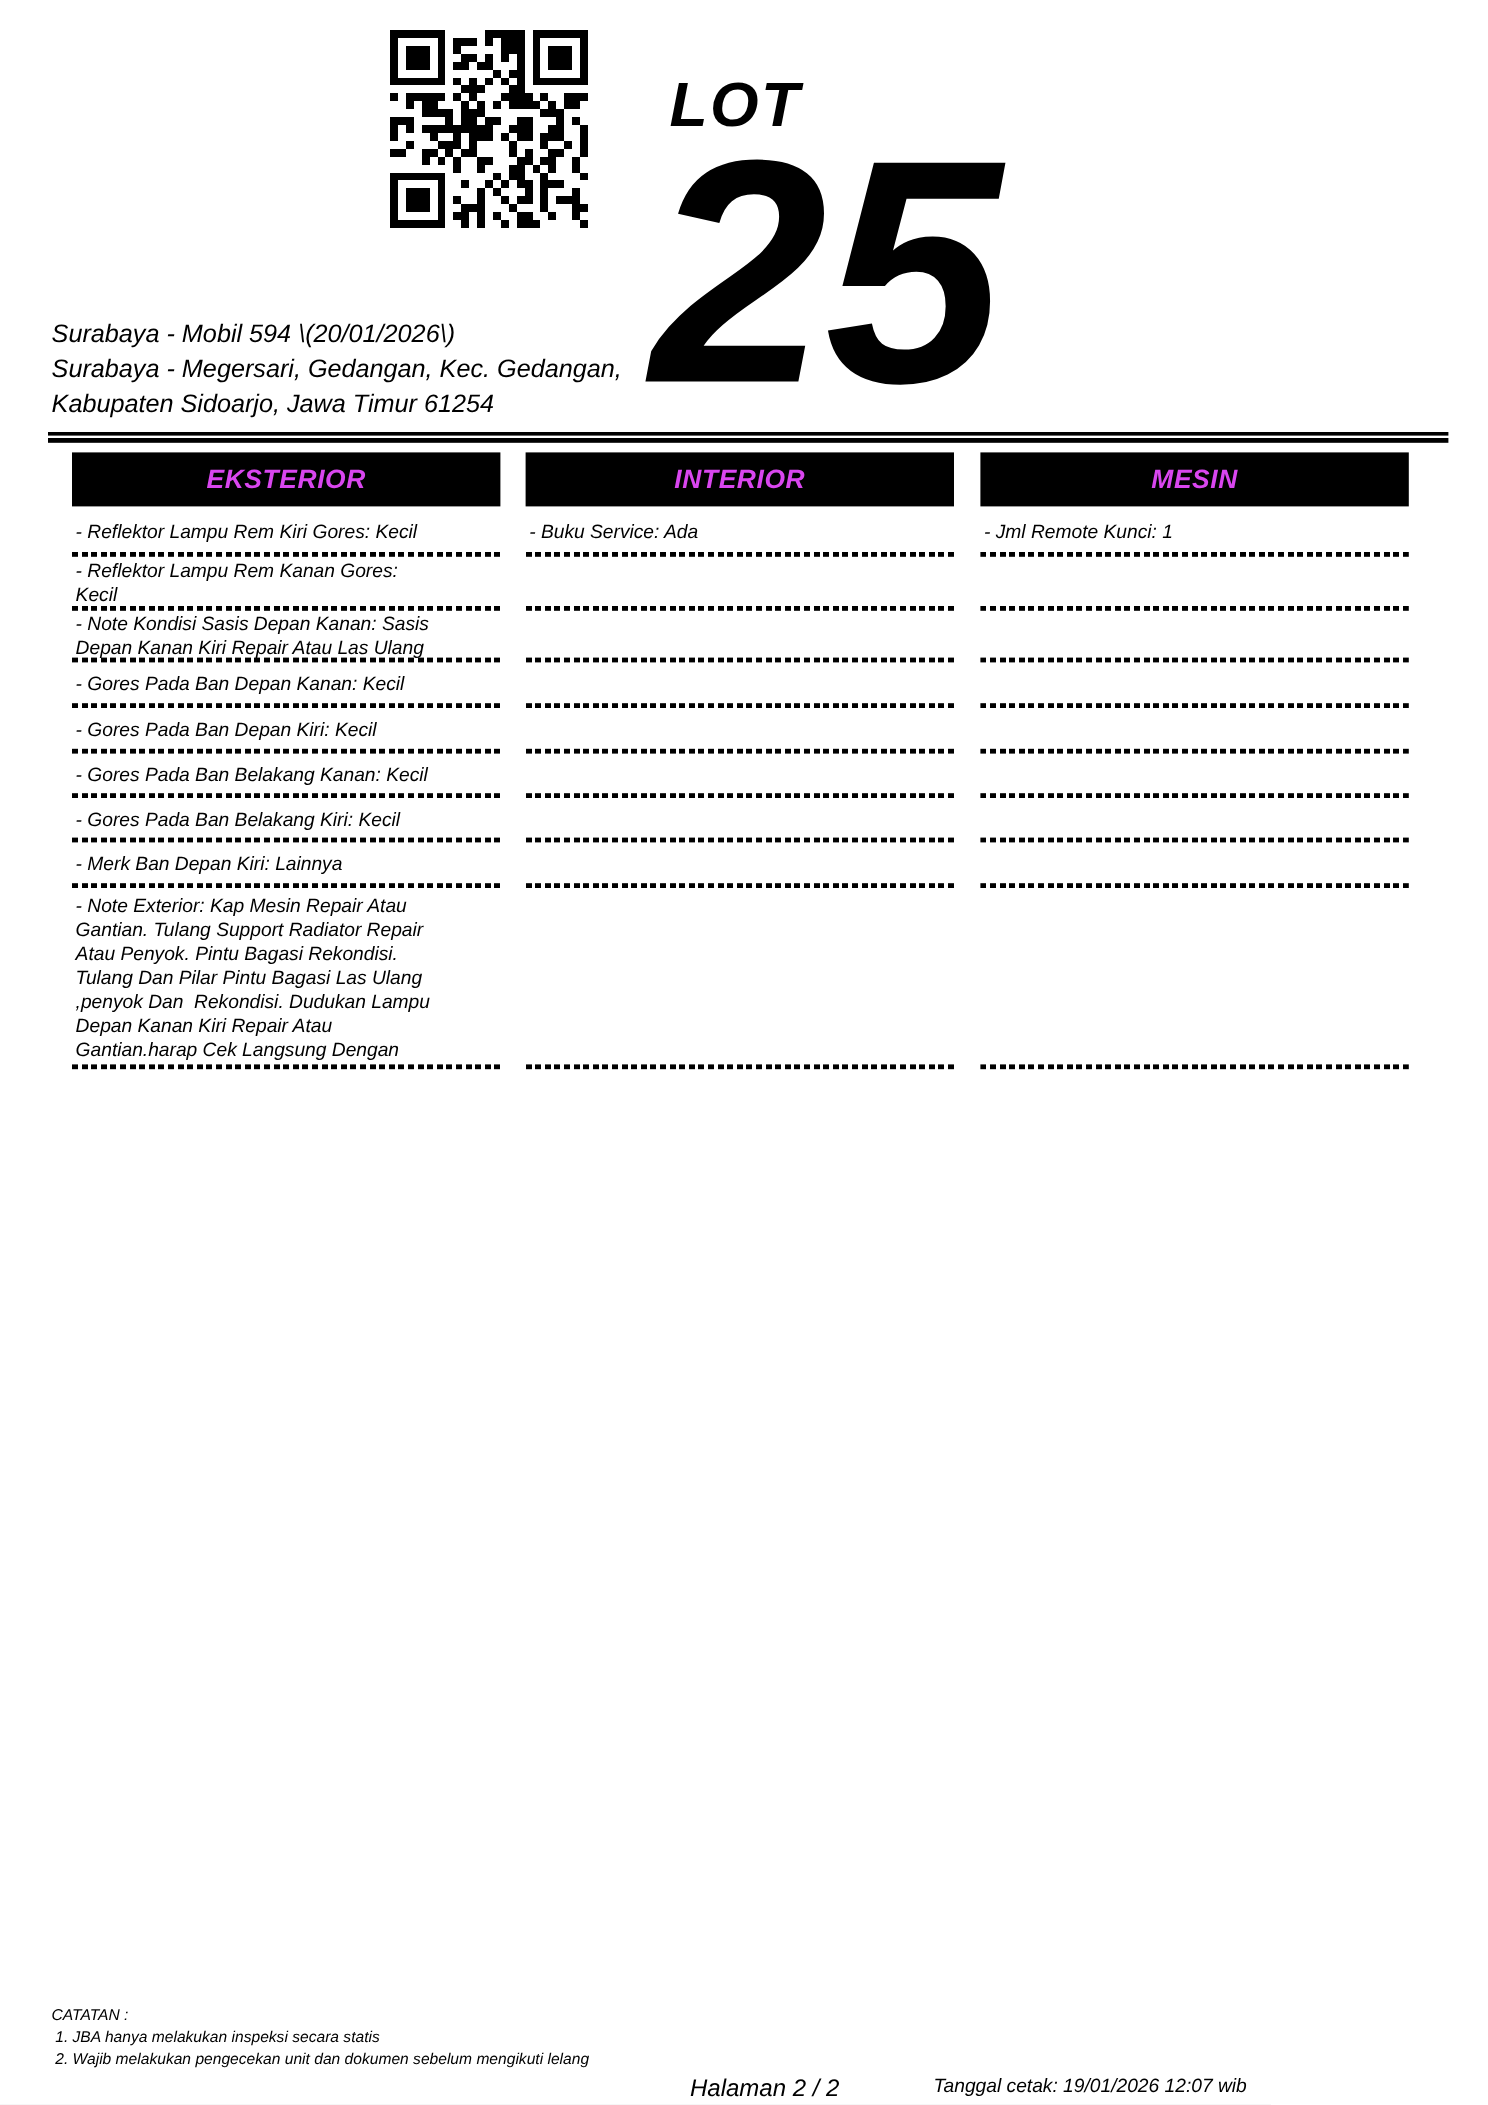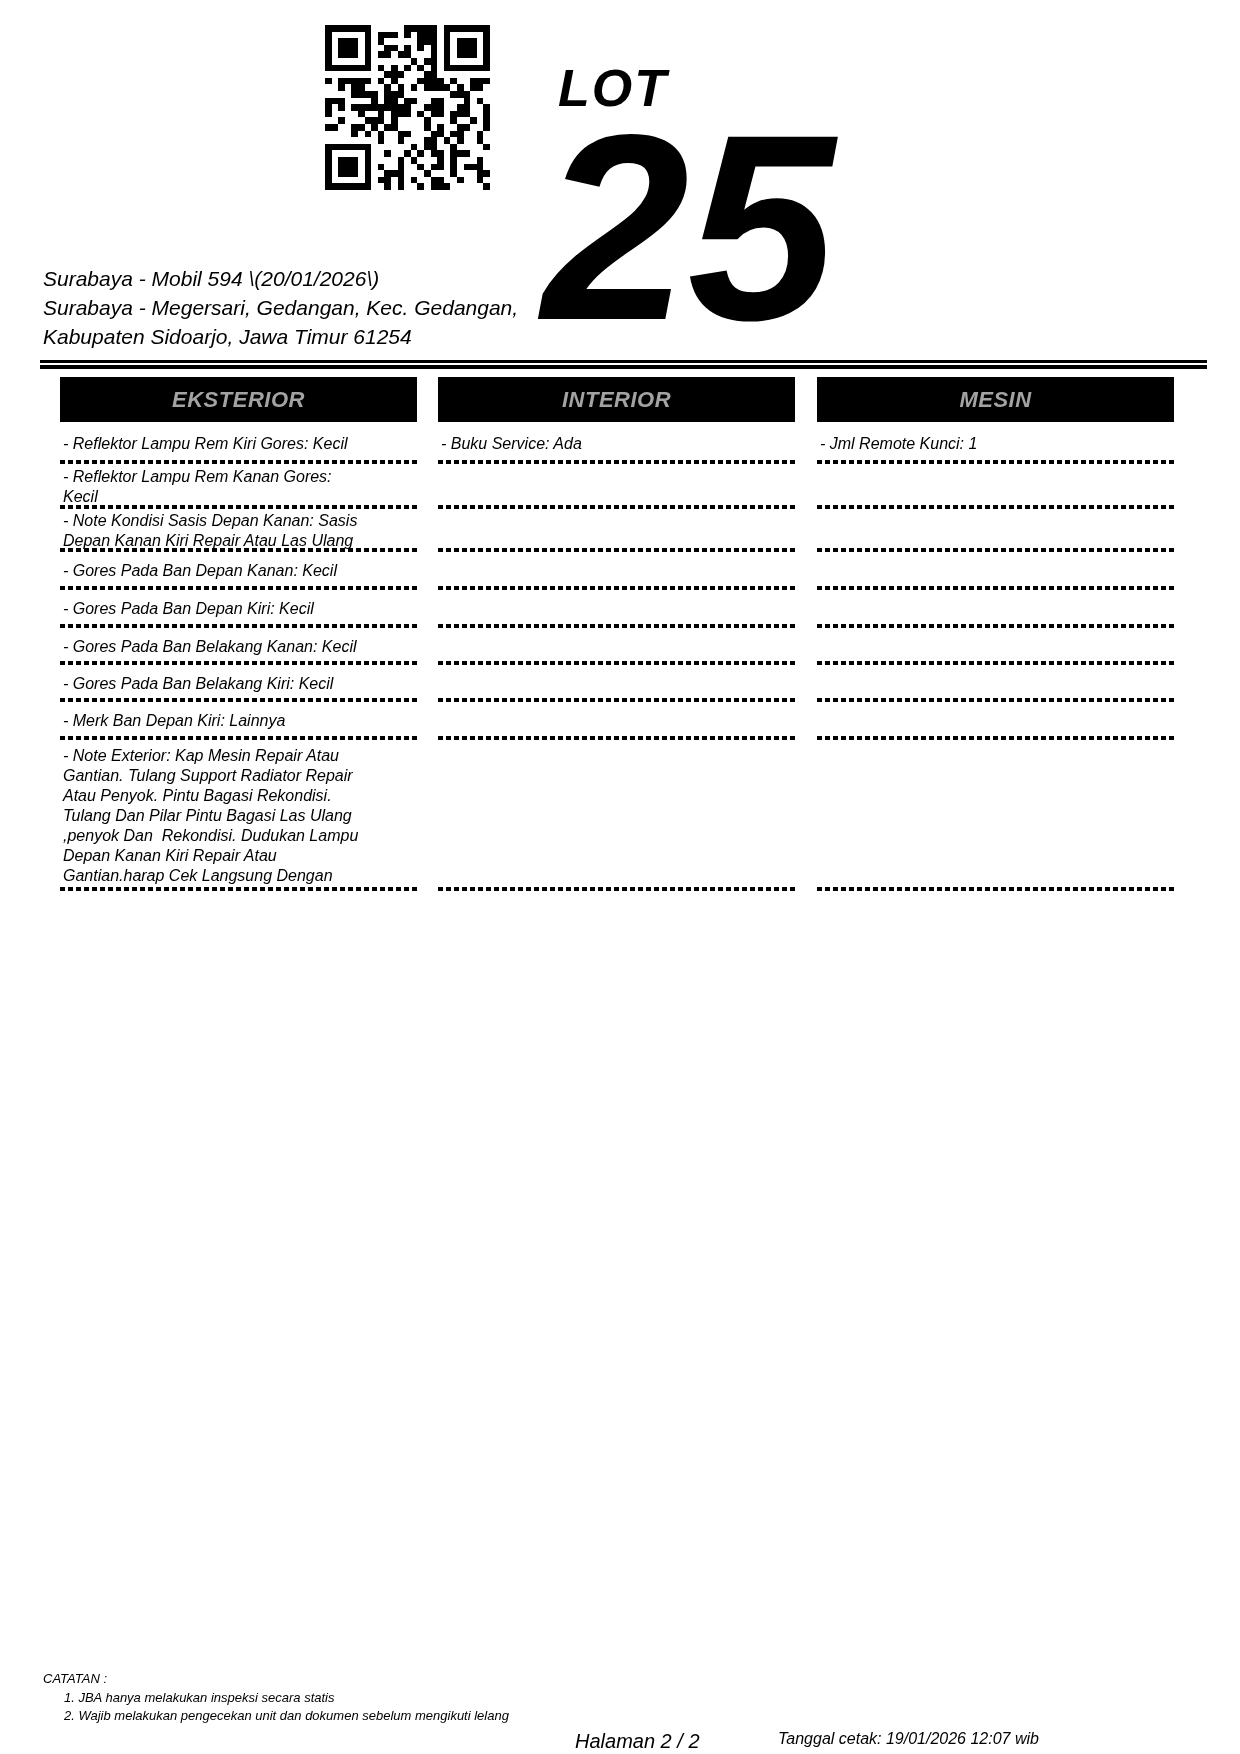--- a/index.html
+++ b/index.html
@@ -29,38 +29,38 @@
   }
   .divider{position:absolute;left:40px;top:360px;width:1167px;}
   .divider .thin{height:3px;background:#000;}
   .divider .gap{height:2px;}
   .divider .thick{height:4px;background:#000;}
   .cond-table{
     position:absolute;left:60px;top:377px;width:1113px;height:514px;
   }
   .col{position:absolute;top:0;width:357px;}
   .col-header{
-    height:45px;background:#000;color:#a3a3a3;
+    height:45px;background:#000;color:#d946ef;
     font-size:22px;font-weight:bold;text-align:center;line-height:45px;
     letter-spacing:0.5px;
     margin-bottom:1px;
   }
   .row{position:relative;display:flex;align-items:center;}
   .cell-text{
     font-size:16px;line-height:20px;
     padding-left:3px;padding-right:54px;
     white-space:pre-wrap;
   }
   .sep{
     position:absolute;left:0;right:0;bottom:0;height:4px;
     background:repeating-linear-gradient(90deg,#000 0 5px,transparent 5px 8px);
   }
   .catatan{position:absolute;left:43px;top:1670px;font-size:13px;line-height:18px;}
   .catatan .title{margin-bottom:1px;}
-  .catatan .note{margin-left:21px;}
+  .catatan .note{margin-left:3px;}
   .page-info{position:absolute;left:575px;top:1730px;font-size:20px;text-align:center;}
   .print-info{position:absolute;left:778px;top:1730px;font-size:16px;}
 </style>
 </head>
 <body>
 
 <div class="page">
 
   <div class="qr">
     <svg id="qr-svg" viewBox="0 0 25 25" shape-rendering="crispEdges" fill="#000" xmlns="http://www.w3.org/2000/svg">

